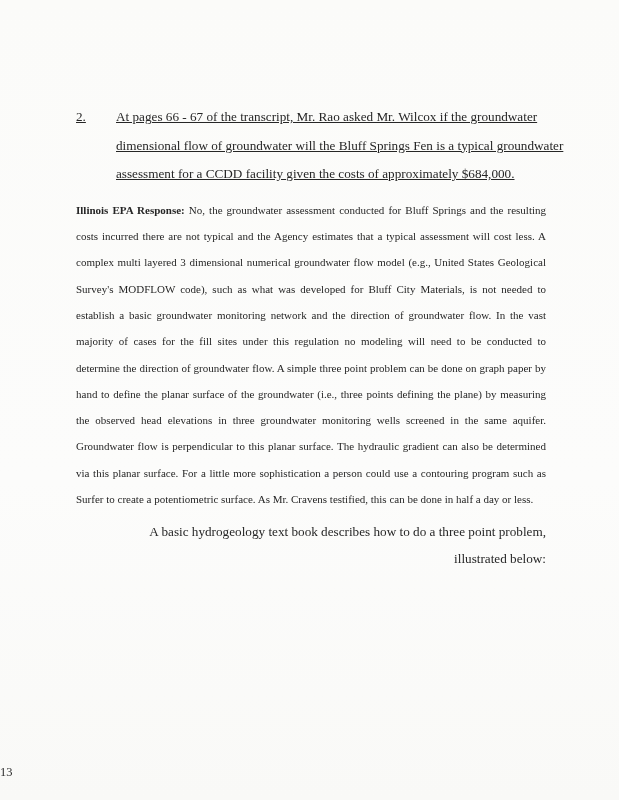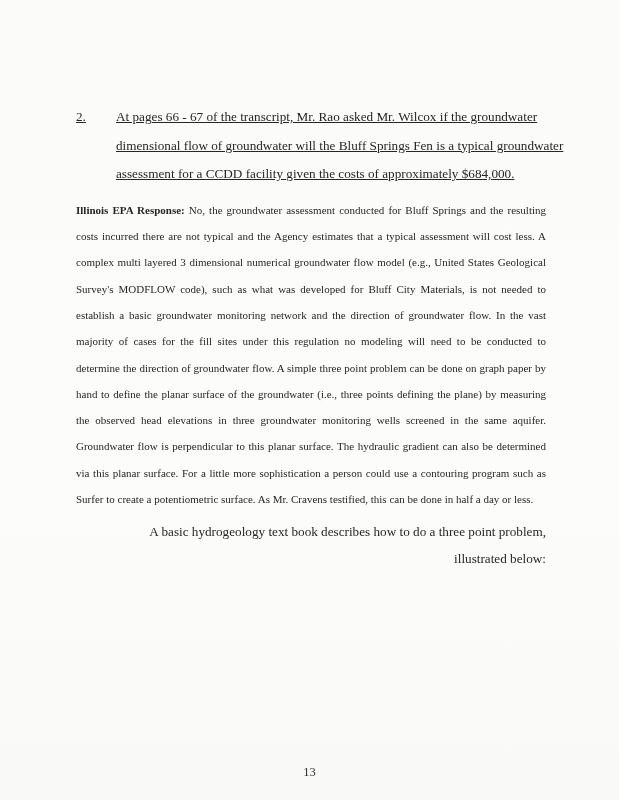--- a/index.html
+++ b/index.html
@@ -59,21 +59,21 @@
     font-size: 13.2px;
     line-height: 26.3px;
     text-indent: 40px;
     text-align: right;
   }
   .page-number {
     position: absolute;
     bottom: 20px;
     left: 0;
     width: 100%;
-    text-align: center;
+    text-align: left;
     font-size: 12.5px;
     color: #2e2e2e;
   }
 </style>
 </head>
 <body>
 
 <div class="page">
   <div class="content scan-text">
 

